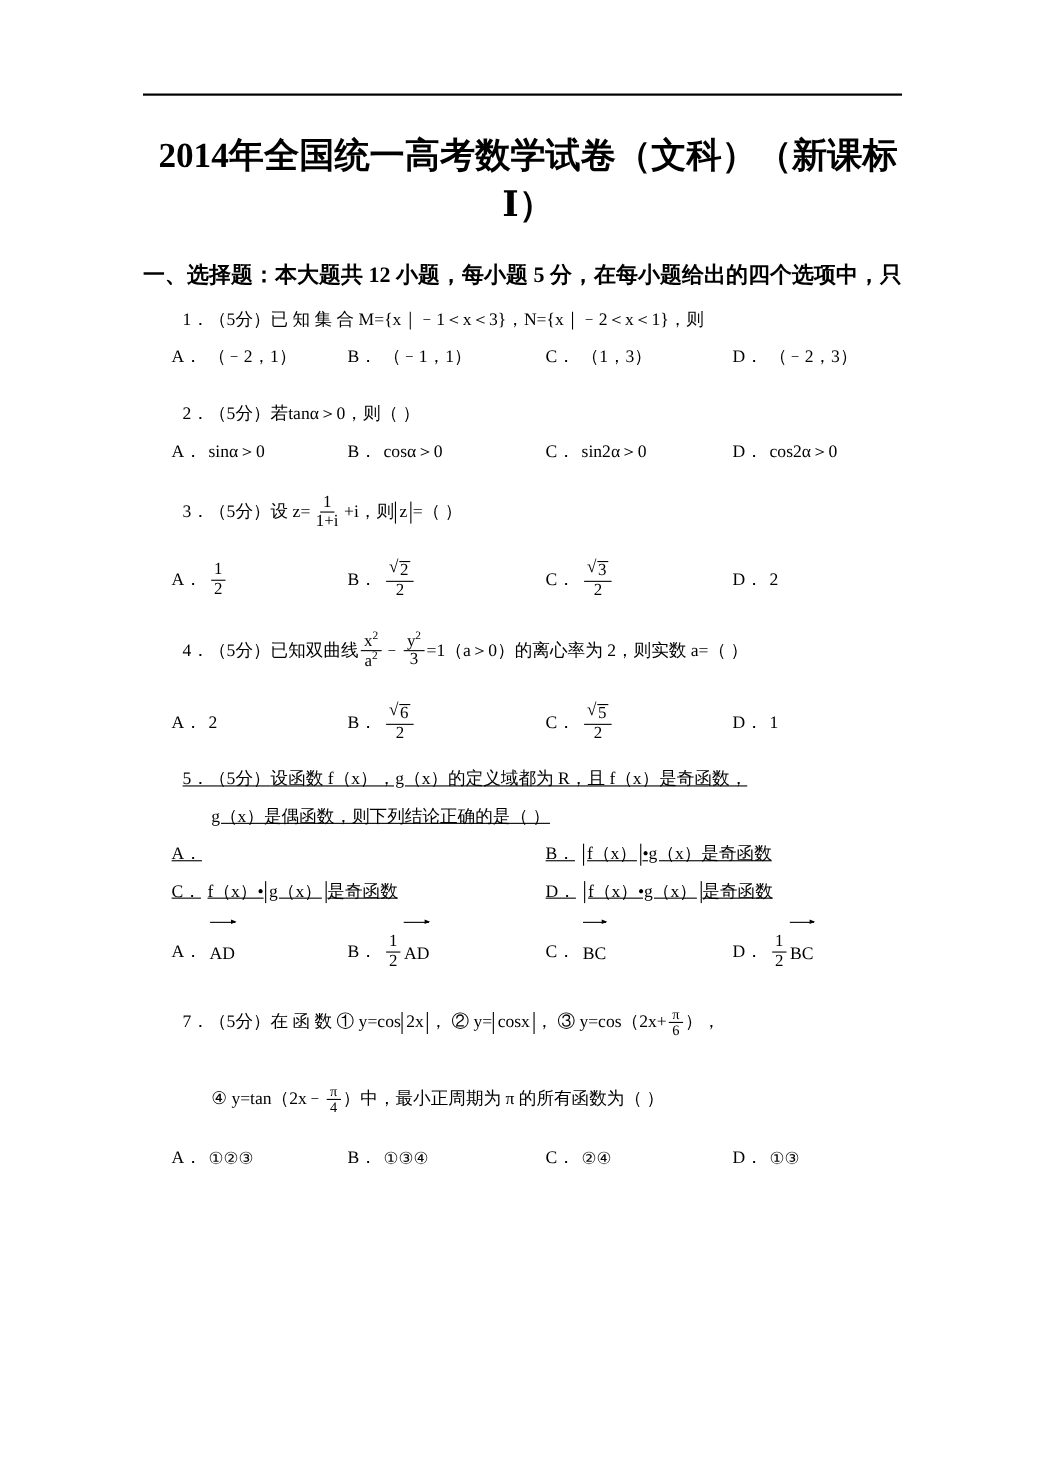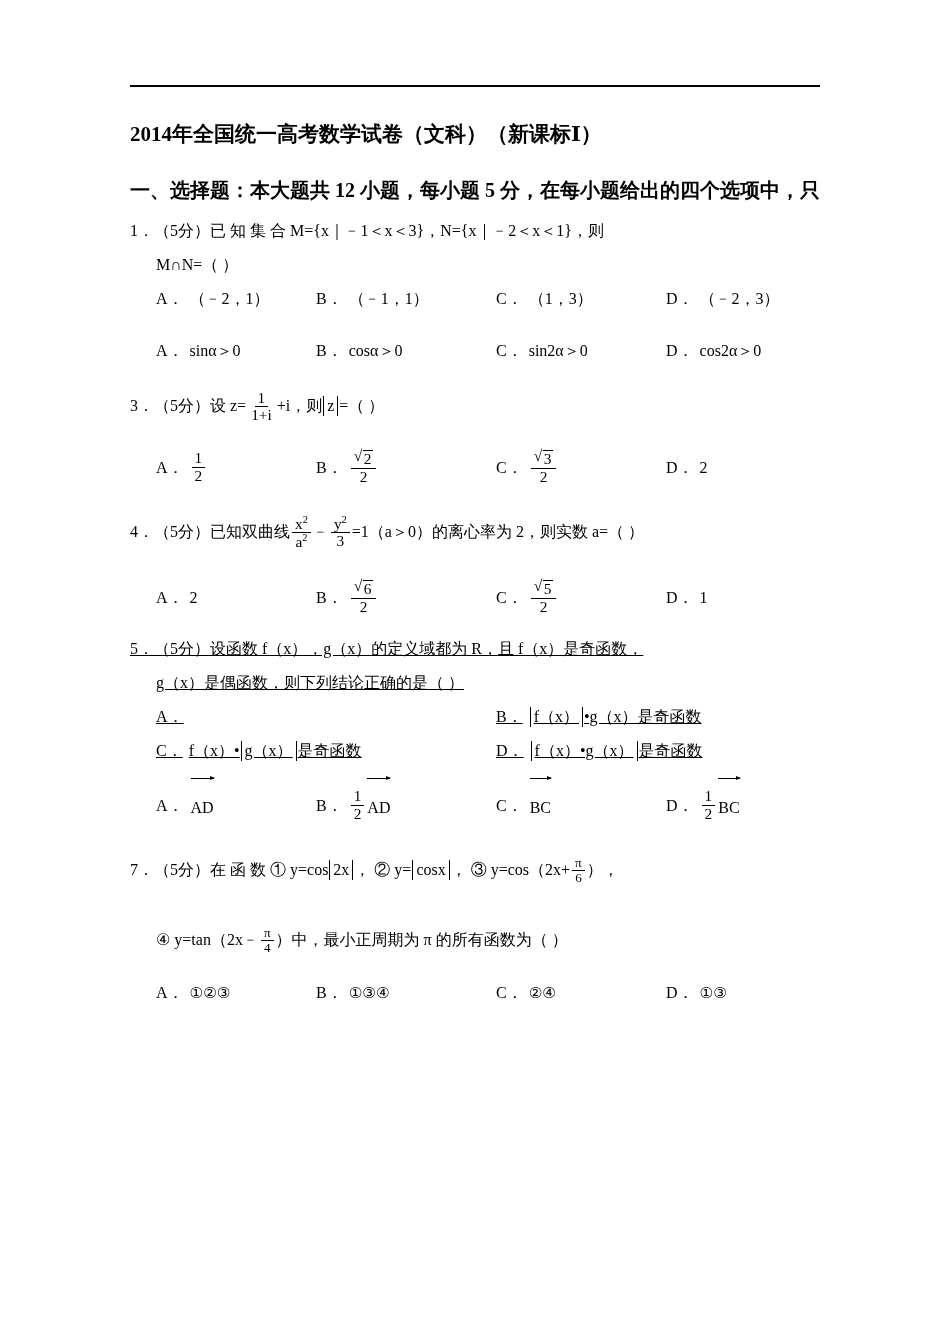--- a/index.html
+++ b/index.html
@@ -29,23 +29,23 @@
     height: 0;
     border-top: 2px solid #000;
   }
   .content {
     position: absolute;
     left: 130px;
     top: 120px;
     width: 700px;
   }
   .doc-title {
-    font-size: 21px;
+    font-size: 32px;
     font-weight: bold;
-    text-align: left;
+    text-align: center;
     letter-spacing: 0px;
     margin: 0 0 24px 0;
     font-family: "Liberation Serif", "DejaVu Serif", serif;
   }
   .section-head {
     font-size: 20px;
     font-weight: bold;
     line-height: 36px;
     margin: 0 0 6px 0;
     text-align: justify;
@@ -54,20 +54,21 @@
     display: block;
     padding-left: 26px;
   }
   .q {
     margin-bottom: 4px;
   }
   .q-stem {
     font-size: 16px;
     line-height: 34px;
     text-align: justify;
+    margin-left: 36px;
   }
   .q-stem .cont {
     display: block;
     padding-left: 26px;
   }
   .opts {
     display: flex;
     font-size: 16px;
     line-height: 34px;
     padding-left: 26px;
@@ -176,21 +177,20 @@
 
     <div class="doc-title">2014年全国统一高考数学试卷（文科）（新课标Ⅰ）</div>
 
     <div class="section-head">
       <span>一、选择题：本大题共 12 小题，每小题 5 分，在每小题给出的四个选项中，只</span>
     </div>
 
     <div class="q">
       <div class="q-stem">
         <span>1．</span><span>（5分）</span><span>已 知 集 合 M={x｜﹣1＜x＜3}，N={x｜﹣2＜x＜1}，则</span>
-        <span class="cont">M∩N=（      ）</span>
       </div>
       <div class="opts c4">
         <div class="op">
             <span class="op-lbl">A．</span>
             <span class="op-val">（﹣2，1）</span>
           </div>
         <div class="op">
             <span class="op-lbl">B．</span>
             <span class="op-val">（﹣1，1）</span>
           </div>
@@ -199,20 +199,23 @@
             <span class="op-val">（1，3）</span>
           </div>
         <div class="op">
             <span class="op-lbl">D．</span>
             <span class="op-val">（﹣2，3）</span>
           </div>
       </div>
     </div>
 
     <div class="q" style="margin-top:18px;">
+      <div class="q-stem">
+        <span>2．</span><span>（5分）</span><span>若tanα＞0，则（      ）</span>
+      </div>
       <div class="opts c4">
         <div class="op">
             <span class="op-lbl">A．</span>
             <span class="op-val">sinα＞0</span>
           </div>
         <div class="op">
             <span class="op-lbl">B．</span>
             <span class="op-val">cosα＞0</span>
           </div>
         <div class="op">

